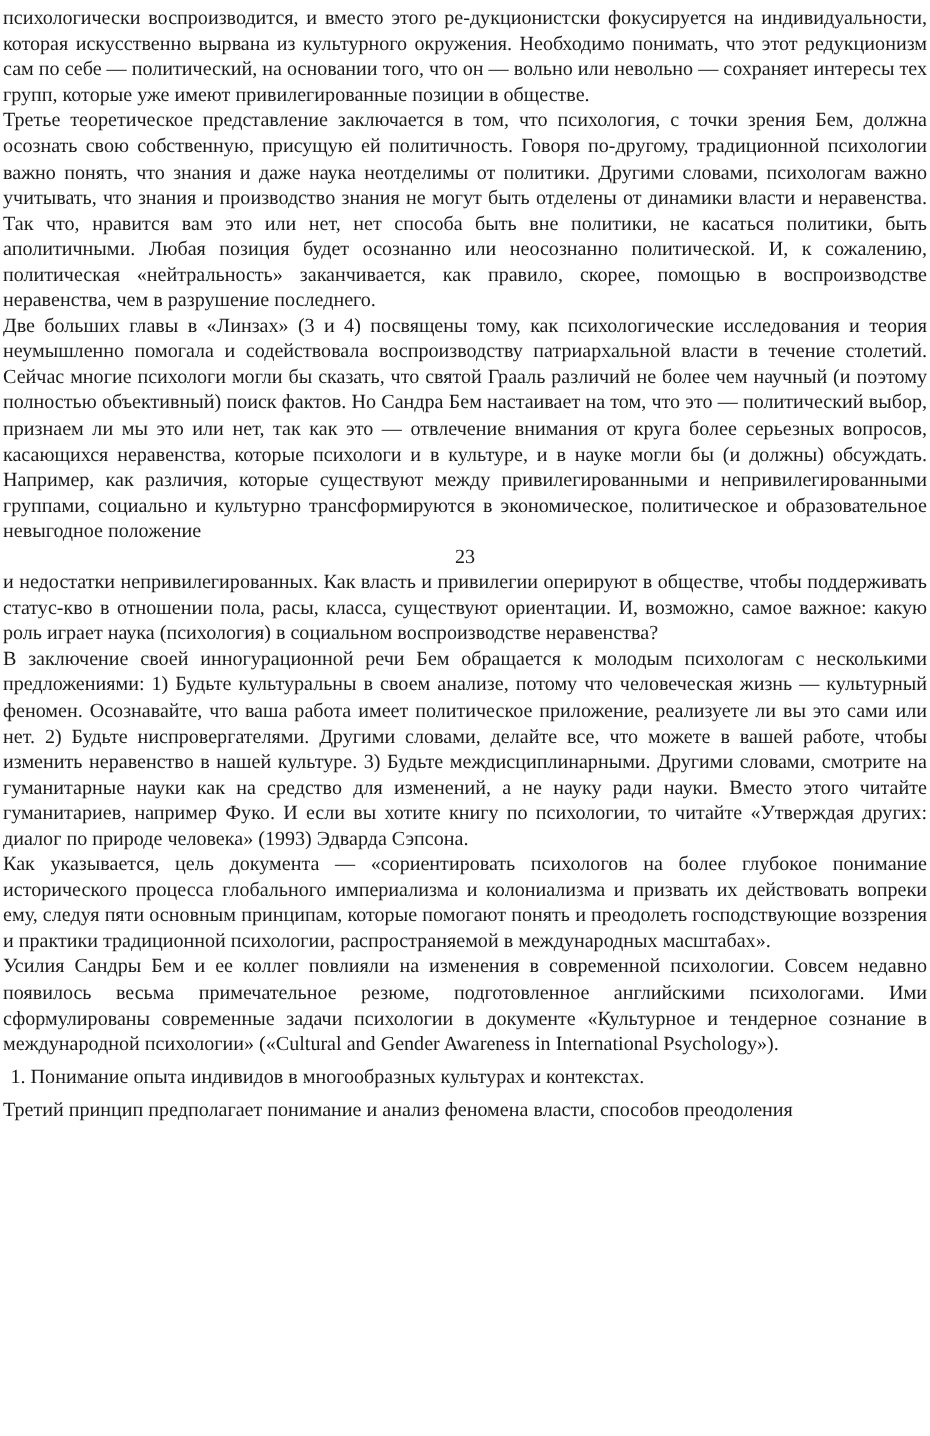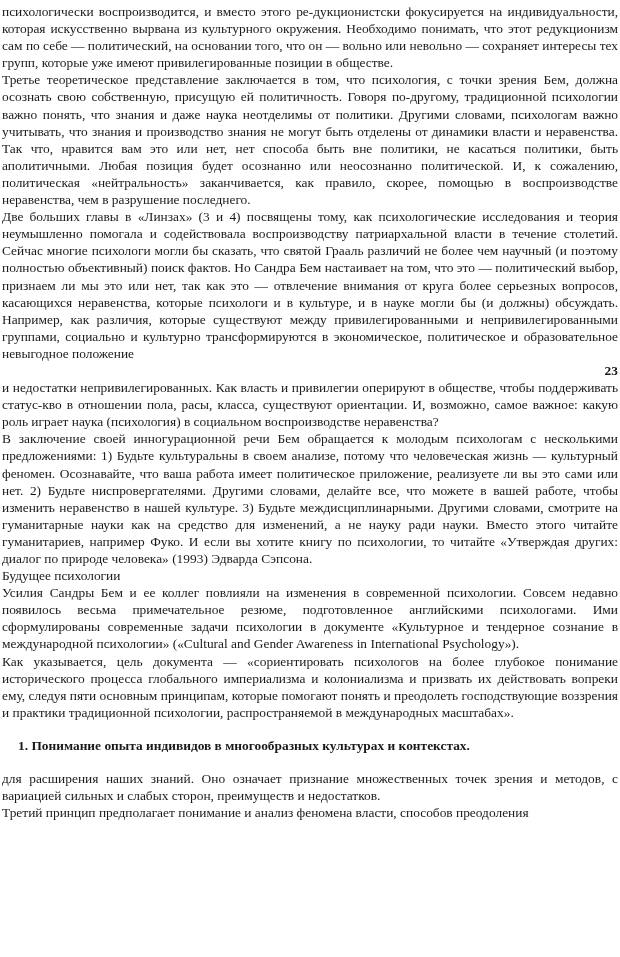--- a/index.html
+++ b/index.html
@@ -21,43 +21,39 @@
     box-sizing: border-box;
     overflow: hidden;
   }
   .para {
     margin: 0;
     text-align: justify;
     text-justify: inter-word;
   }
   .page-number {
     margin: 0;
-    text-align: right;
-    font-weight: bold;
+    text-align: center;
   }
   .heading-line {
     margin: 0;
     text-align: left;
   }
   .list-item {
-    margin: 16px;
+    margin: 5px;
     text-align: justify;
     text-justify: inter-word;
-    font-weight: bold;
   }
 </style>
 </head>
 <body>
 
 <div class="page">
   <p class="para">психологически воспроизводится, и вместо этого ре-дукционистски фокусируется на индивидуальности, которая искусственно вырвана из культурного окружения. Необходимо понимать, что этот редукционизм сам по себе — политический, на основании того, что он — вольно или невольно — сохраняет интересы тех групп, которые уже имеют привилегированные позиции в обществе.</p>
   <p class="para">Третье теоретическое представление заключается в том, что психология, с точки зрения Бем, должна осознать свою собственную, присущую ей политичность. Говоря по-другому, традиционной психологии важно понять, что знания и даже наука неотделимы от политики. Другими словами, психологам важно учитывать, что знания и производство знания не могут быть отделены от динамики власти и неравенства. Так что, нравится вам это или нет, нет способа быть вне политики, не касаться политики, быть аполитичными. Любая позиция будет осознанно или неосознанно политической. И, к сожалению, политическая «нейтральность» заканчивается, как правило, скорее, помощью в воспроизводстве неравенства, чем в разрушение последнего.</p>
   <p class="para">Две больших главы в «Линзах» (3 и 4) посвящены тому, как психологические исследования и теория неумышленно помогала и содействовала воспроизводству патриархальной власти в течение столетий. Сейчас многие психологи могли бы сказать, что святой Грааль различий не более чем научный (и поэтому полностью объективный) поиск фактов. Но Сандра Бем настаивает на том, что это — политический выбор, признаем ли мы это или нет, так как это — отвлечение внимания от круга более серьезных вопросов, касающихся неравенства, которые психологи и в культуре, и в науке могли бы (и должны) обсуждать. Например, как различия, которые существуют между привилегированными и непривилегированными группами, социально и культурно трансформируются в экономическое, политическое и образовательное невыгодное положение</p>
   <p class="page-number">23</p>
   <p class="para">и недостатки непривилегированных. Как власть и привилегии оперируют в обществе, чтобы поддерживать статус-кво в отношении пола, расы, класса, существуют ориентации. И, возможно, самое важное: какую роль играет наука (психология) в социальном воспроизводстве неравенства?</p>
   <p class="para">В заключение своей инногурационной речи Бем обращается к молодым психологам с несколькими предложениями: 1) Будьте культуральны в своем анализе, потому что человеческая жизнь — культурный феномен. Осознавайте, что ваша работа имеет политическое приложение, реализуете ли вы это сами или нет. 2) Будьте ниспровергателями. Другими словами, делайте все, что можете в вашей работе, чтобы изменить неравенство в нашей культуре. 3) Будьте междисциплинарными. Другими словами, смотрите на гуманитарные науки как на средство для изменений, а не науку ради науки. Вместо этого читайте гуманитариев, например Фуко. И если вы хотите книгу по психологии, то читайте «Утверждая других: диалог по природе человека» (1993) Эдварда Сэпсона.</p>
-  <p class="heading-line">Будущее психологии</p>
+  <p class="para">Как указывается, цель документа — «сориентировать психологов на более глубокое понимание исторического процесса глобального империализма и колониализма и призвать их действовать вопреки ему, следуя пяти основным принципам, которые помогают понять и преодолеть господствующие воззрения и практики традиционной психологии, распространяемой в международных масштабах».</p>
   <p class="para">Усилия Сандры Бем и ее коллег повлияли на изменения в современной психологии. Совсем недавно появилось весьма примечательное резюме, подготовленное английскими психологами. Ими сформулированы современные задачи психологии в документе «Культурное и тендерное сознание в международной психологии» («Cultural and Gender Awareness in International Psychology»).</p>
-  <p class="para">Как указывается, цель документа — «сориентировать психологов на более глубокое понимание исторического процесса глобального империализма и колониализма и призвать их действовать вопреки ему, следуя пяти основным принципам, которые помогают понять и преодолеть господствующие воззрения и практики традиционной психологии, распространяемой в международных масштабах».</p>
   <p class="list-item">1.  Понимание опыта индивидов в многообразных культурах и контекстах.</p>
-  <p class="para">для расширения наших знаний. Оно означает признание множественных точек зрения и методов, с вариацией сильных и слабых сторон, преимуществ и недостатков.</p>
   <p class="para">Третий принцип предполагает понимание и анализ феномена власти, способов преодоления</p>
 </div>
 
 </body></html>

